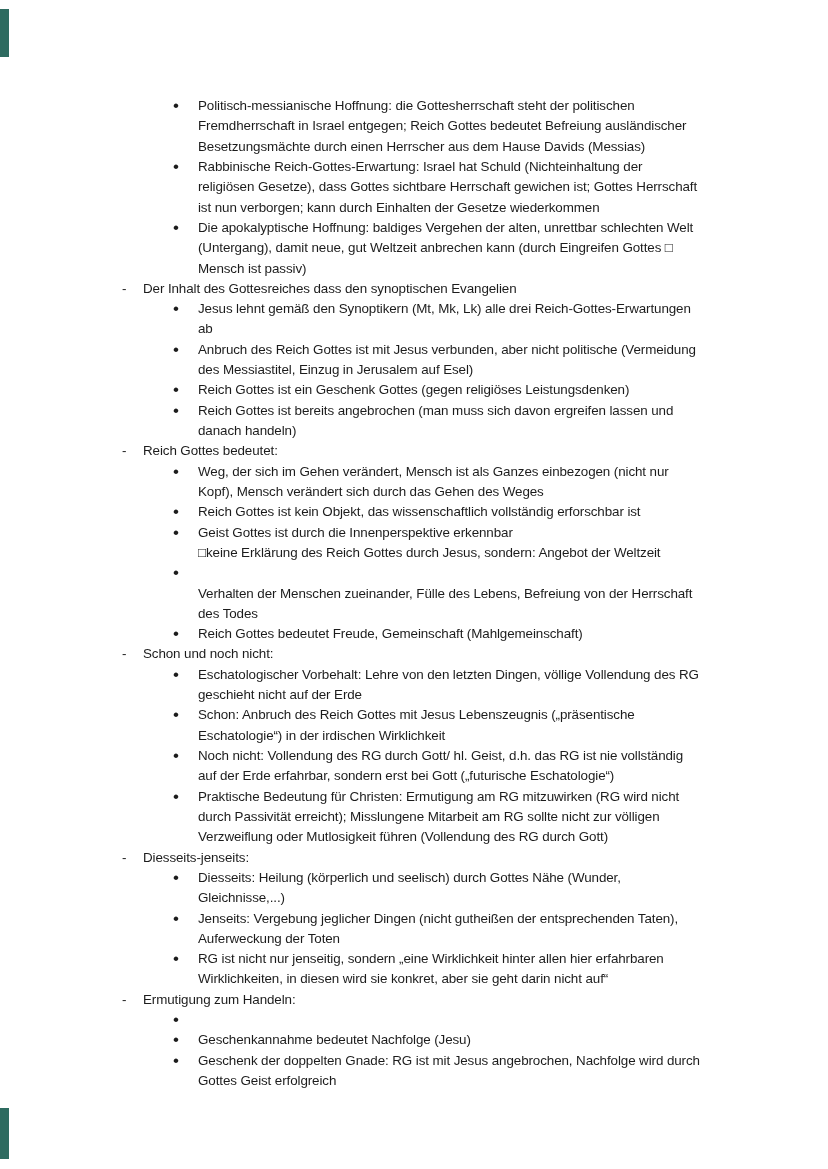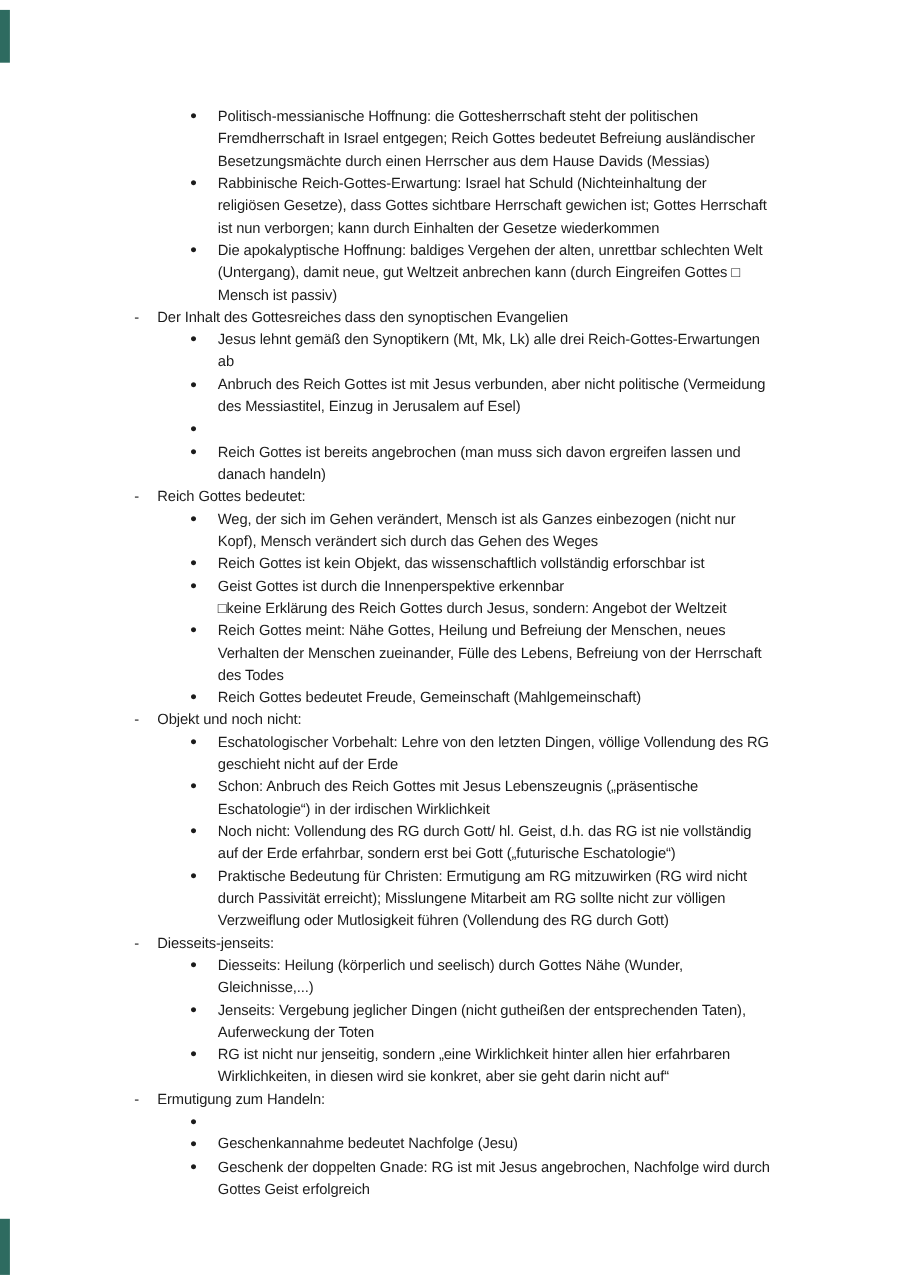--- a/index.html
+++ b/index.html
@@ -66,34 +66,34 @@
       <div class="line bullet-level"><span>religiösen Gesetze), dass Gottes sichtbare Herrschaft gewichen ist; Gottes Herrschaft</span></div>
       <div class="line bullet-level"><span>ist nun verborgen; kann durch Einhalten der Gesetze wiederkommen</span></div>
       <div class="line bullet-level"><span class="marker">•</span><span>Die apokalyptische Hoffnung: baldiges Vergehen der alten, unrettbar schlechten Welt</span></div>
       <div class="line bullet-level"><span>(Untergang), damit neue, gut Weltzeit anbrechen kann (durch Eingreifen Gottes □</span></div>
       <div class="line bullet-level"><span>Mensch ist passiv)</span></div>
       <div class="line dash-level"><span class="marker">-</span><span>Der Inhalt des Gottesreiches dass den synoptischen Evangelien</span></div>
       <div class="line bullet-level"><span class="marker">•</span><span>Jesus lehnt gemäß den Synoptikern (Mt, Mk, Lk) alle drei Reich-Gottes-Erwartungen</span></div>
       <div class="line bullet-level"><span>ab</span></div>
       <div class="line bullet-level"><span class="marker">•</span><span>Anbruch des Reich Gottes ist mit Jesus verbunden, aber nicht politische (Vermeidung</span></div>
       <div class="line bullet-level"><span>des Messiastitel, Einzug in Jerusalem auf Esel)</span></div>
-      <div class="line bullet-level"><span class="marker">•</span></div>
+      <div class="line bullet-level"><span class="marker">•</span><span>Reich Gottes ist ein Geschenk Gottes (gegen religiöses Leistungsdenken)</span></div>
       <div class="line bullet-level"><span class="marker">•</span><span>Reich Gottes ist bereits angebrochen (man muss sich davon ergreifen lassen und</span></div>
       <div class="line bullet-level"><span>danach handeln)</span></div>
       <div class="line dash-level"><span class="marker">-</span><span>Reich Gottes bedeutet:</span></div>
       <div class="line bullet-level"><span class="marker">•</span><span>Weg, der sich im Gehen verändert, Mensch ist als Ganzes einbezogen (nicht nur</span></div>
       <div class="line bullet-level"><span>Kopf), Mensch verändert sich durch das Gehen des Weges</span></div>
       <div class="line bullet-level"><span class="marker">•</span><span>Reich Gottes ist kein Objekt, das wissenschaftlich vollständig erforschbar ist</span></div>
       <div class="line bullet-level"><span class="marker">•</span><span>Geist Gottes ist durch die Innenperspektive erkennbar</span></div>
       <div class="line bullet-level"><span>□keine Erklärung des Reich Gottes durch Jesus, sondern: Angebot der Weltzeit</span></div>
-      <div class="line bullet-level"><span class="marker">•</span><span>Reich Gottes meint: Nähe Gottes, Heilung und Befreiung der Menschen, neues</span></div>
+      <div class="line bullet-level"><span class="marker">•</span></div>
       <div class="line bullet-level"><span>Verhalten der Menschen zueinander, Fülle des Lebens, Befreiung von der Herrschaft</span></div>
       <div class="line bullet-level"><span>des Todes</span></div>
       <div class="line bullet-level"><span class="marker">•</span><span>Reich Gottes bedeutet Freude, Gemeinschaft (Mahlgemeinschaft)</span></div>
-      <div class="line dash-level"><span class="marker">-</span><span>Objekt und noch nicht:</span></div>
+      <div class="line dash-level"><span class="marker">-</span><span>Schon und noch nicht:</span></div>
       <div class="line bullet-level"><span class="marker">•</span><span>Eschatologischer Vorbehalt: Lehre von den letzten Dingen, völlige Vollendung des RG</span></div>
       <div class="line bullet-level"><span>geschieht nicht auf der Erde</span></div>
       <div class="line bullet-level"><span class="marker">•</span><span>Schon: Anbruch des Reich Gottes mit Jesus Lebenszeugnis („präsentische</span></div>
       <div class="line bullet-level"><span>Eschatologie“) in der irdischen Wirklichkeit</span></div>
       <div class="line bullet-level"><span class="marker">•</span><span>Noch nicht: Vollendung des RG durch Gott/ hl. Geist, d.h. das RG ist nie vollständig</span></div>
       <div class="line bullet-level"><span>auf der Erde erfahrbar, sondern erst bei Gott („futurische Eschatologie“)</span></div>
       <div class="line bullet-level"><span class="marker">•</span><span>Praktische Bedeutung für Christen: Ermutigung am RG mitzuwirken (RG wird nicht</span></div>
       <div class="line bullet-level"><span>durch Passivität erreicht); Misslungene Mitarbeit am RG sollte nicht zur völligen</span></div>
       <div class="line bullet-level"><span>Verzweiflung oder Mutlosigkeit führen (Vollendung des RG durch Gott)</span></div>
       <div class="line dash-level"><span class="marker">-</span><span>Diesseits-jenseits:</span></div>

